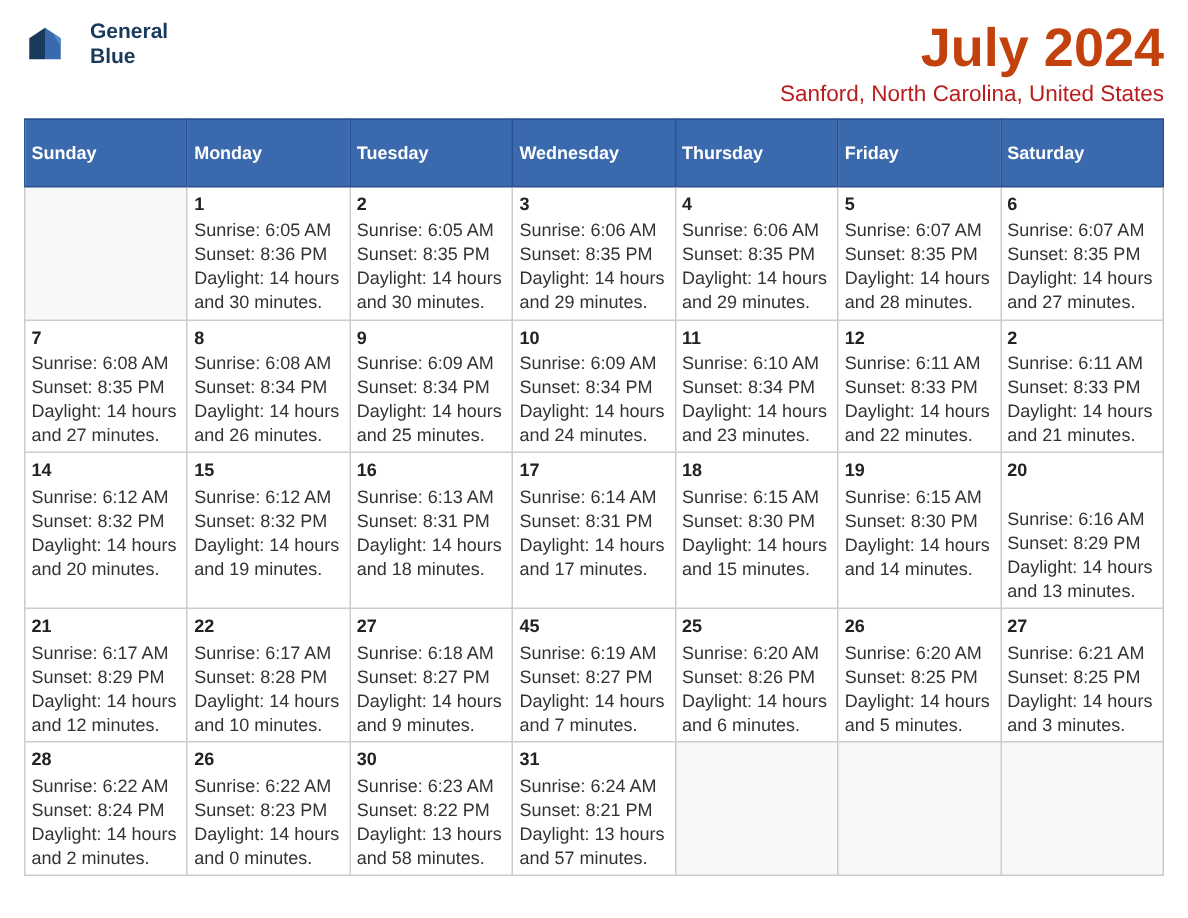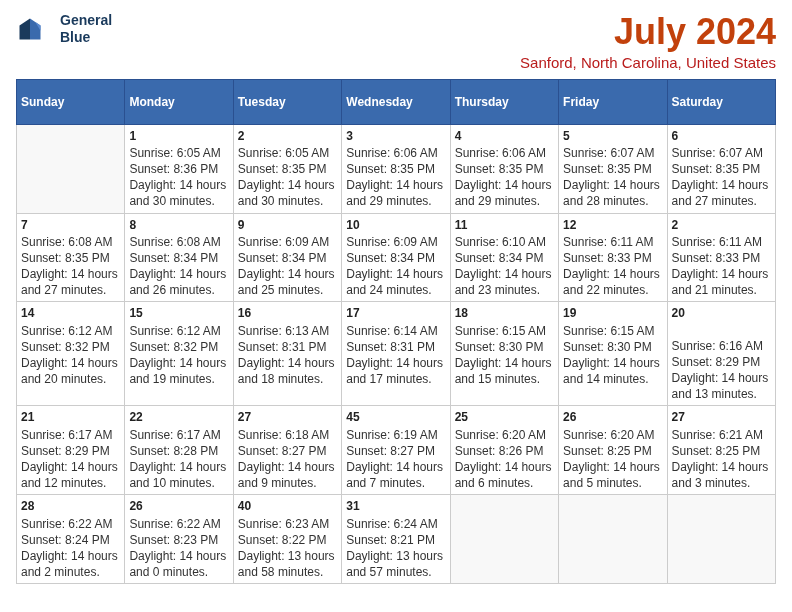--- a/index.html
+++ b/index.html
@@ -333,21 +333,21 @@
 and 2 minutes.</div>
           </td>
           <td>
             <span class="day-num">26</span>
             <div class="cell-content" style="white-space: pre-line;">Sunrise: 6:22 AM
 Sunset: 8:23 PM
 Daylight: 14 hours
 and 0 minutes.</div>
           </td>
           <td>
-            <span class="day-num">40</span>
+            <span class="day-num">30</span>
             <div class="cell-content" style="white-space: pre-line;">Sunrise: 6:23 AM
 Sunset: 8:22 PM
 Daylight: 13 hours
 and 58 minutes.</div>
           </td>
           <td>
             <span class="day-num">31</span>
             <div class="cell-content" style="white-space: pre-line;">Sunrise: 6:24 AM
 Sunset: 8:21 PM
 Daylight: 13 hours

